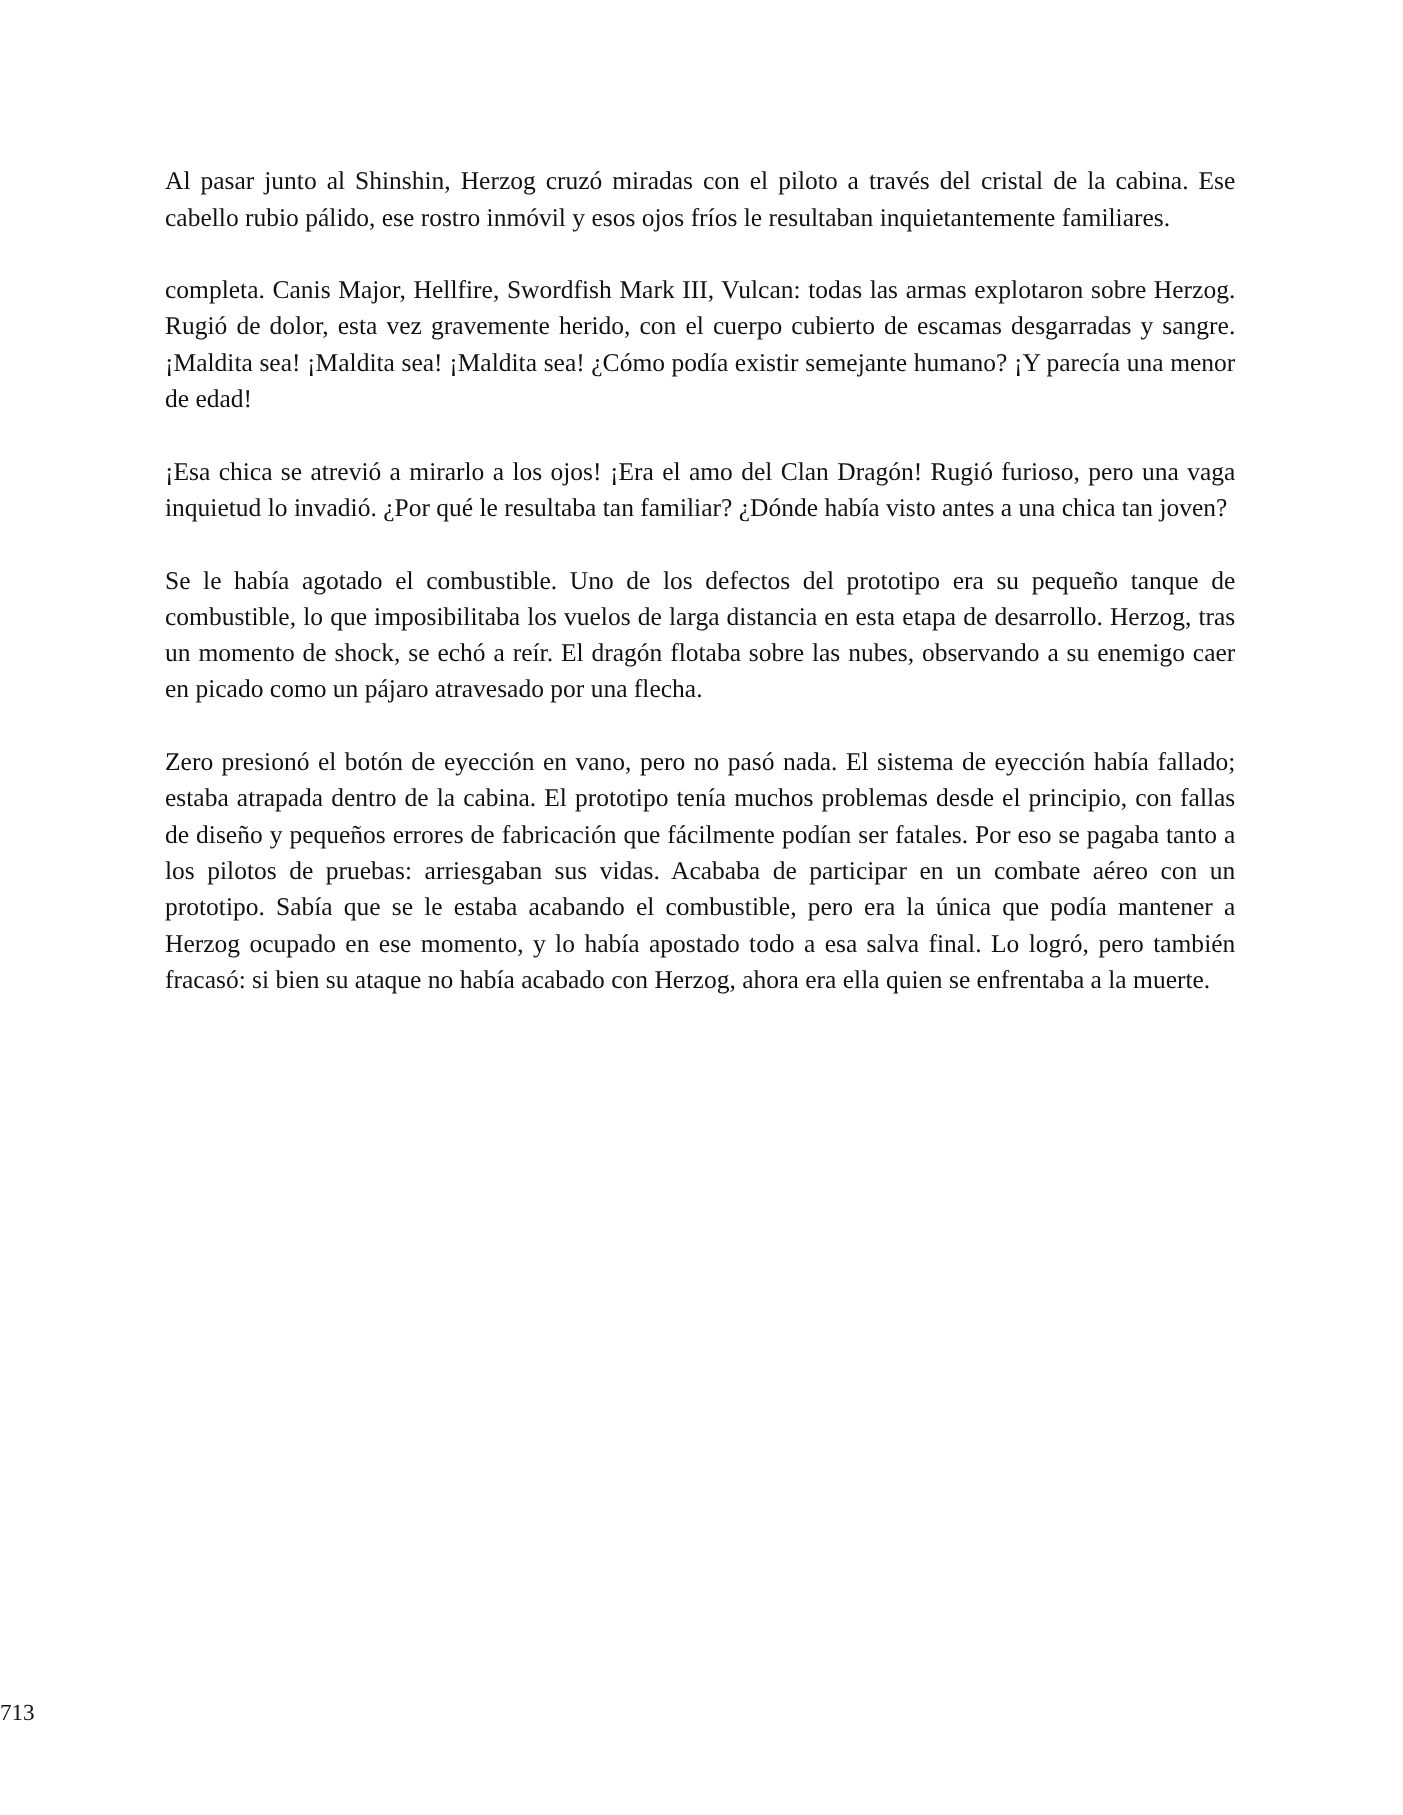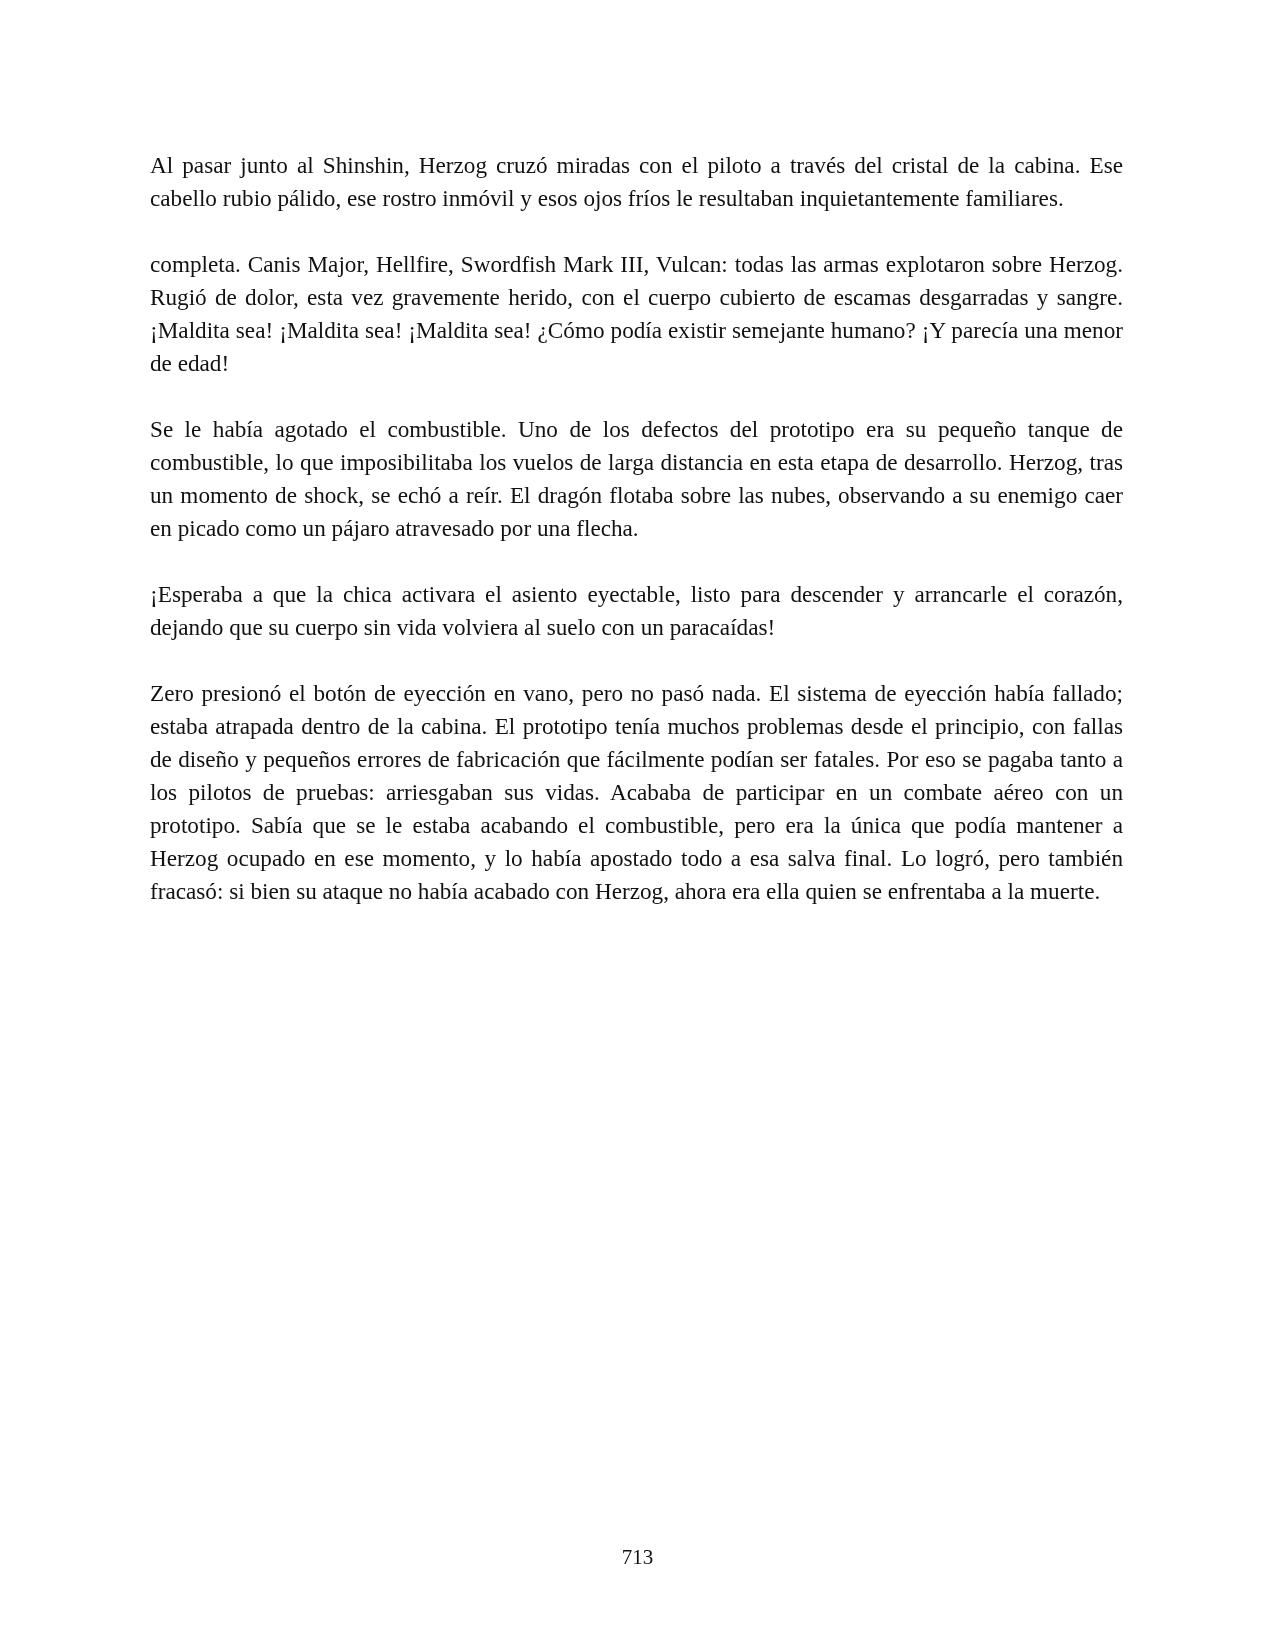--- a/index.html
+++ b/index.html
@@ -29,29 +29,29 @@
       text-justify: inter-word;
     }
     .para.last {
       margin-bottom: 0;
     }
     .page-number {
       position: absolute;
       left: 0;
       width: 1275px;
       top: 1543px;
-      text-align: center;
+      text-align: left;
       font-size: 21px;
       line-height: 28px;
     }
   </style>
 </head>
 <body>
 
 <div class="page">
   <p class="para">Al pasar junto al Shinshin, Herzog cruzó miradas con el piloto a través del cristal de la cabina. Ese cabello rubio pálido, ese rostro inmóvil y esos ojos fríos le resultaban inquietantemente familiares.</p>
   <p class="para">completa. Canis Major, Hellfire, Swordfish Mark III, Vulcan: todas las armas explotaron sobre Herzog. Rugió de dolor, esta vez gravemente herido, con el cuerpo cubierto de escamas desgarradas y sangre. ¡Maldita sea! ¡Maldita sea! ¡Maldita sea! ¿Cómo podía existir semejante humano? ¡Y parecía una menor de edad!</p>
+  <p class="para">¡Esa chica se atrevió a mirarlo a los ojos! ¡Era el amo del Clan Dragón! Rugió furioso, pero una vaga inquietud lo invadió. ¿Por qué le resultaba tan familiar? ¿Dónde había visto antes a una chica tan joven?</p>
   <p class="para">Se le había agotado el combustible. Uno de los defectos del prototipo era su pequeño tanque de combustible, lo que imposibilitaba los vuelos de larga distancia en esta etapa de desarrollo. Herzog, tras un momento de shock, se echó a reír. El dragón flotaba sobre las nubes, observando a su enemigo caer en picado como un pájaro atravesado por una flecha.</p>
-  <p class="para">¡Esperaba a que la chica activara el asiento eyectable, listo para descender y arrancarle el corazón, dejando que su cuerpo sin vida volviera al suelo con un paracaídas!</p>
   <p class="para last">Zero presionó el botón de eyección en vano, pero no pasó nada. El sistema de eyección había fallado; estaba atrapada dentro de la cabina. El prototipo tenía muchos problemas desde el principio, con fallas de diseño y pequeños errores de fabricación que fácilmente podían ser fatales. Por eso se pagaba tanto a los pilotos de pruebas: arriesgaban sus vidas. Acababa de participar en un combate aéreo con un prototipo. Sabía que se le estaba acabando el combustible, pero era la única que podía mantener a Herzog ocupado en ese momento, y lo había apostado todo a esa salva final. Lo logró, pero también fracasó: si bien su ataque no había acabado con Herzog, ahora era ella quien se enfrentaba a la muerte.</p>
 </div>
 
 <div class="page-number">713</div>
 
 </body></html>

